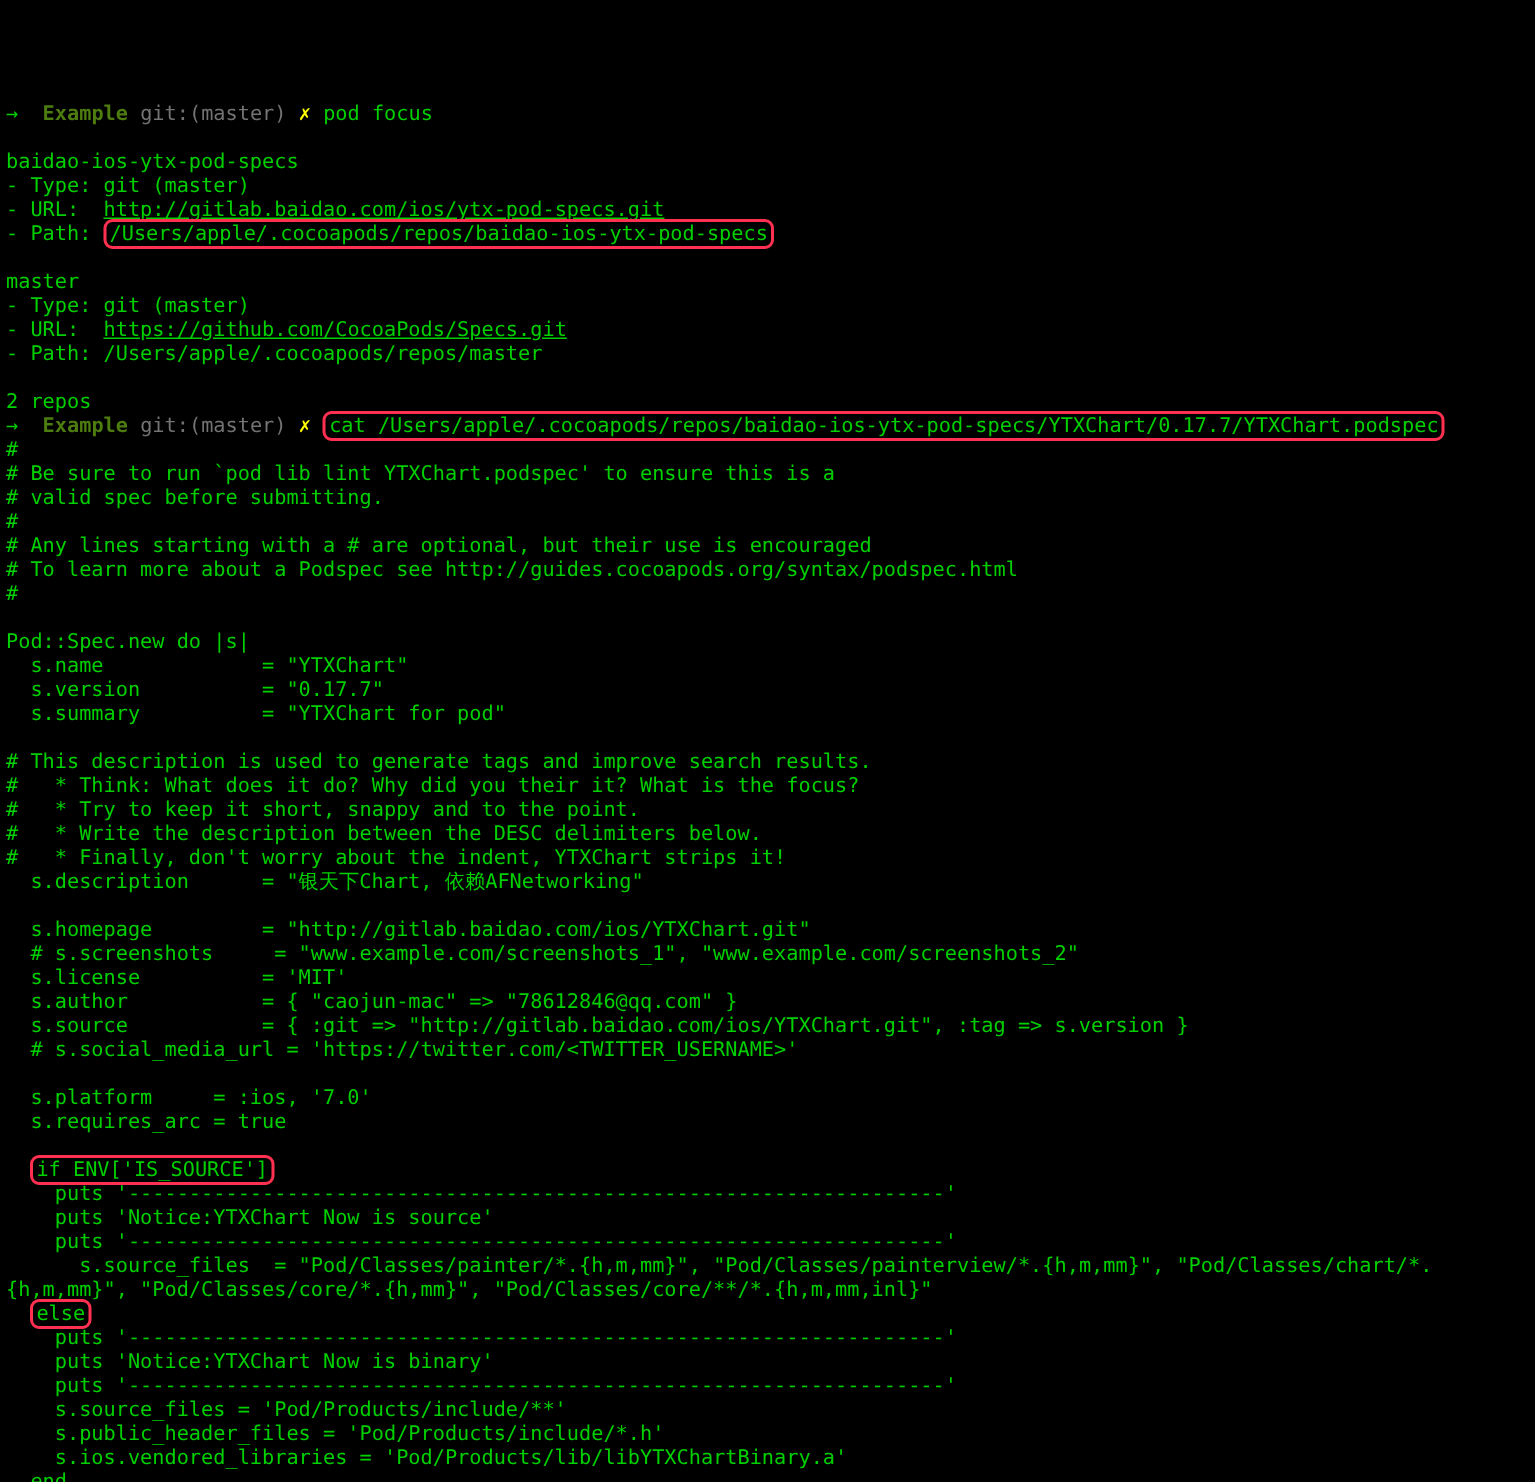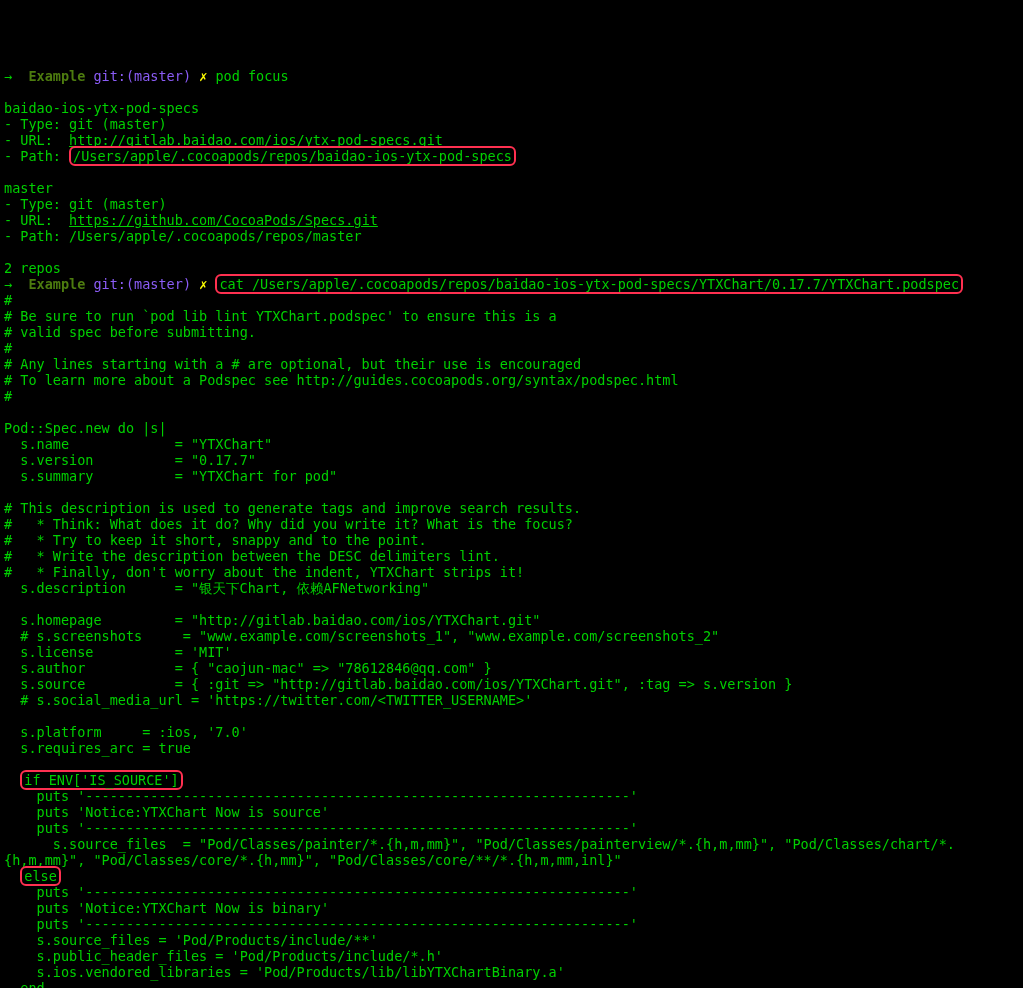--- a/index.html
+++ b/index.html
@@ -8,21 +8,21 @@
     background: #000;
     font-family: "Menlo", "Monaco", "Consolas", monospace;
     font-size: 13.5px;
     line-height: 16px;
     color: #00d000;
     white-space: pre;
     overflow-x: hidden;
   }
   .arrow { color: #00d000; }
   .cyan { color: #4d7c0f; font-weight: bold; }
-  .red { color: #8b5cf6; }
+  .red { color: #737373; }
   .yellow { color: #ffff00; }
   .green { color: #00d000; }
   .box {
     border: 2px solid #ff3050;
     border-radius: 6px;
     padding: 0 2px;
     display: inline;
     text-align: center;
   }
 </style>
@@ -52,23 +52,23 @@
 <span># Any lines starting with a # are optional, but their use is encouraged</span>
 <span># To learn more about a Podspec see http://guides.cocoapods.org/syntax/podspec.html</span>
 <span>#</span>
 
 <span>Pod::Spec.new do |s|</span>
 <span>  s.name             = "YTXChart"</span>
 <span>  s.version          = "0.17.7"</span>
 <span>  s.summary          = "YTXChart for pod"</span>
 
 <span># This description is used to generate tags and improve search results.</span>
-<span>#   * Think: What does it do? Why did you write it? What is the focus?</span>
+<span>#   * Think: What does it do? Why did you their it? What is the focus?</span>
 <span>#   * Try to keep it short, snappy and to the point.</span>
-<span>#   * Write the description between the DESC delimiters lint.</span>
+<span>#   * Write the description between the DESC delimiters below.</span>
 <span>#   * Finally, don't worry about the indent, YTXChart strips it!</span>
 <span>  s.description      = "银天下Chart, 依赖AFNetworking"</span>
 
 <span>  s.homepage         = "http://gitlab.baidao.com/ios/YTXChart.git"</span>
 <span>  # s.screenshots     = "www.example.com/screenshots_1", "www.example.com/screenshots_2"</span>
 <span>  s.license          = 'MIT'</span>
 <span>  s.author           = { "caojun-mac" =&gt; "78612846@qq.com" }</span>
 <span>  s.source           = { :git =&gt; "http://gitlab.baidao.com/ios/YTXChart.git", :tag =&gt; s.version }</span>
 <span>  # s.social_media_url = 'https://twitter.com/&lt;TWITTER_USERNAME&gt;'</span>
 

